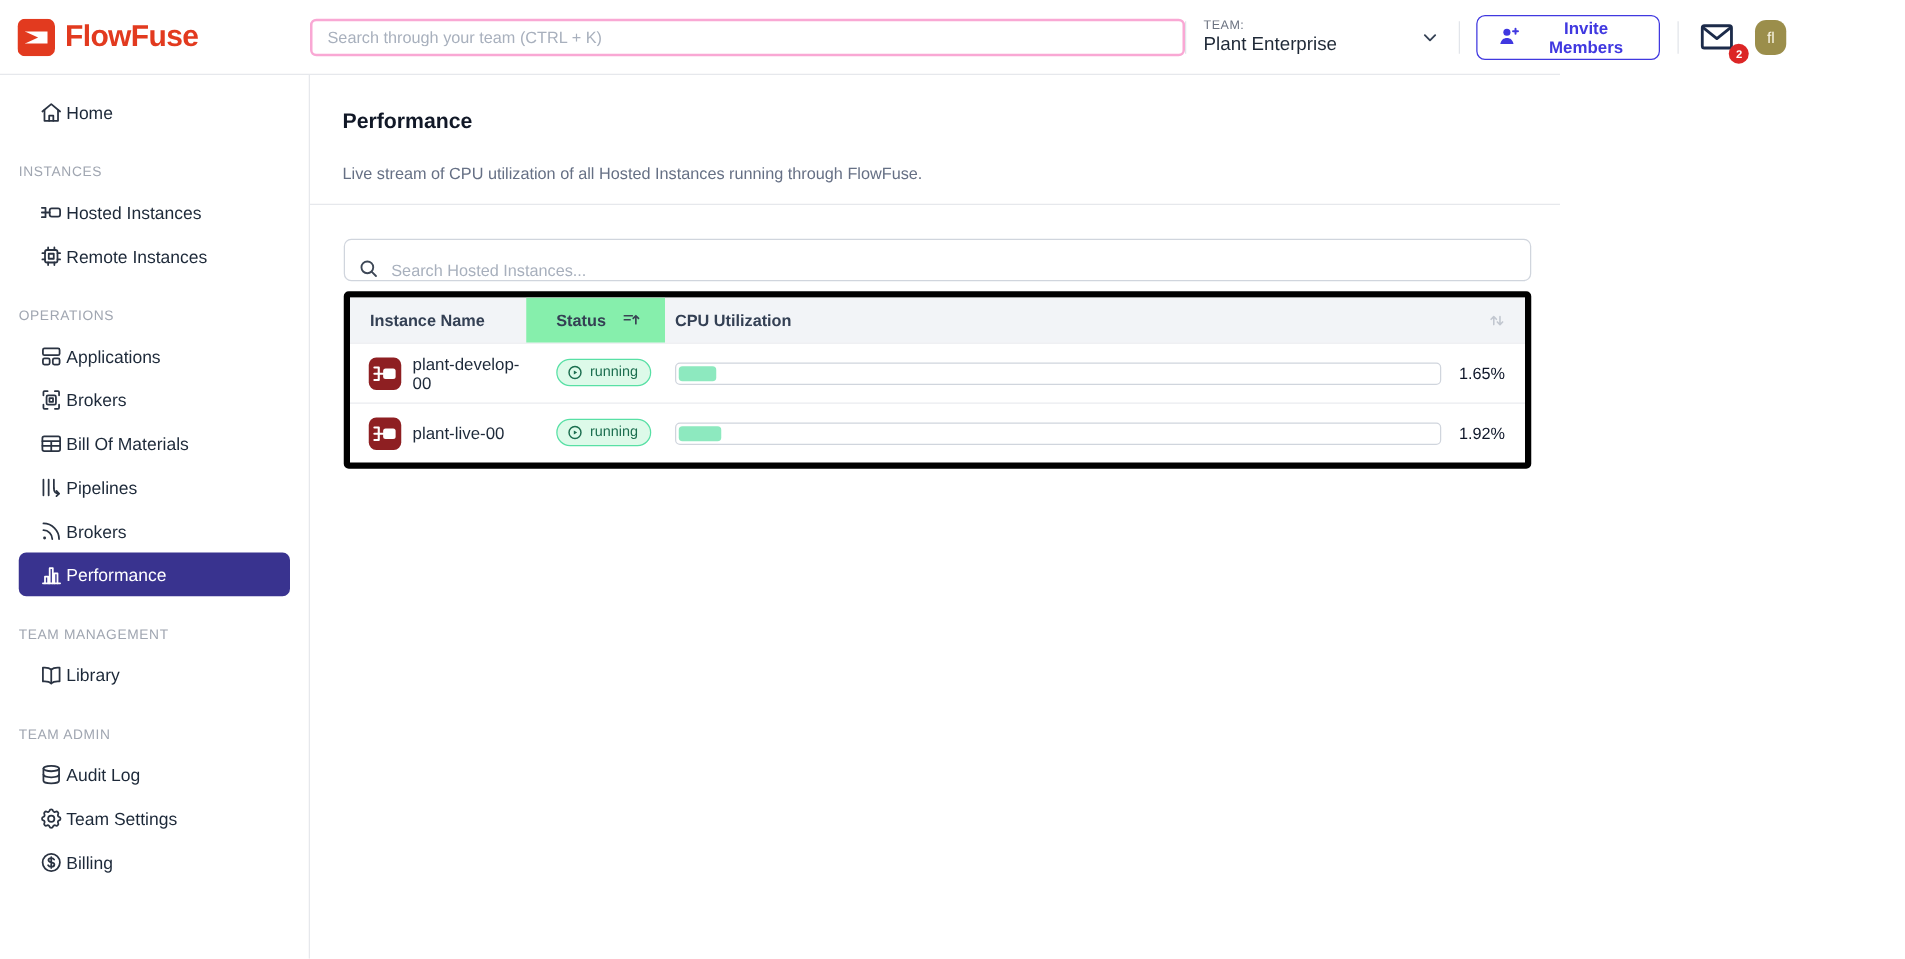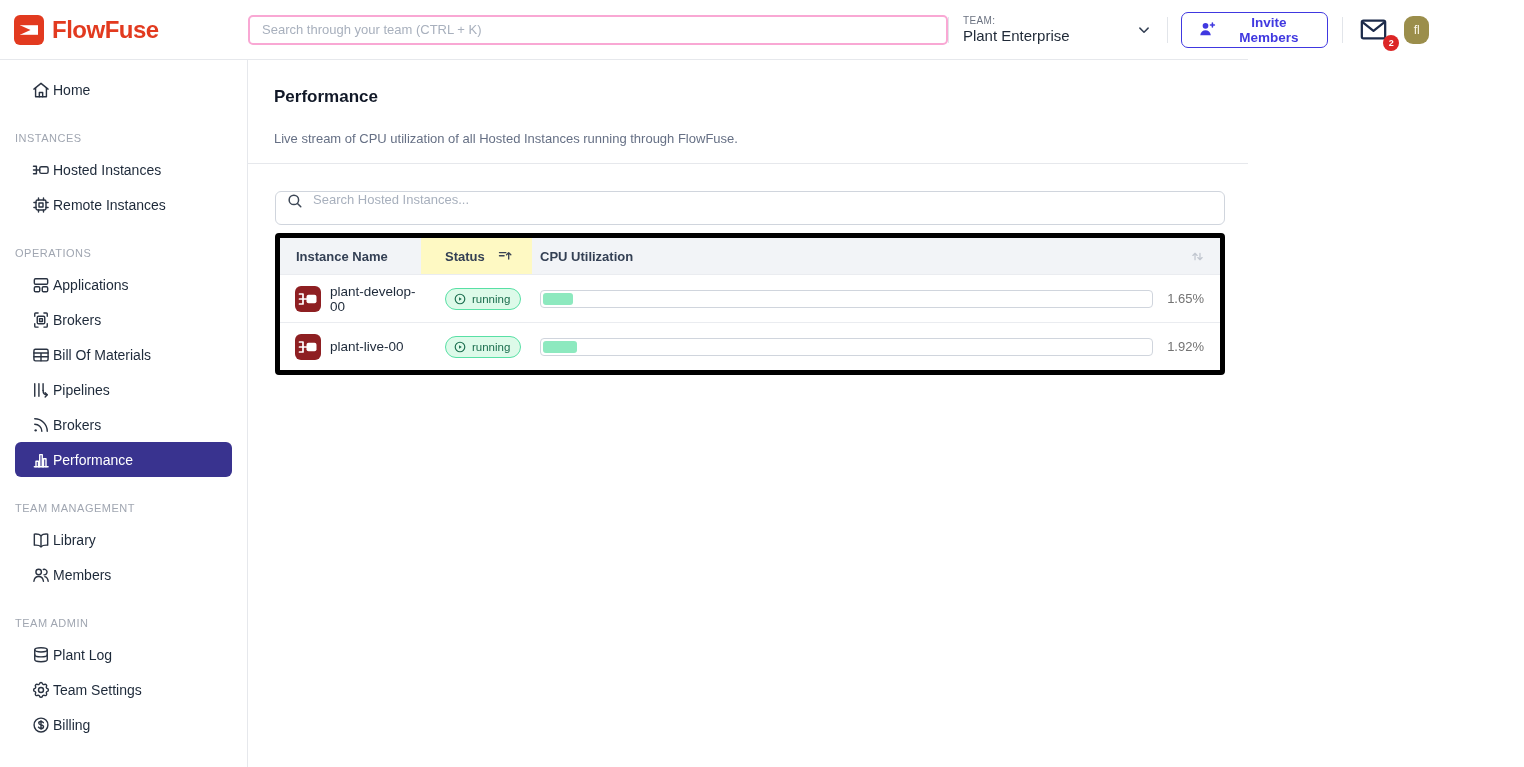--- a/index.html
+++ b/index.html
@@ -49,47 +49,47 @@
   .nav-item.active{background:var(--nav-active);color:#fff;}
   .nav-item.active .nicon{color:#fff;}
   .nav-header{margin:25px 0 8px 15px;font-size:11px;font-weight:500;color:#A0A6B1;letter-spacing:.5px;}
 
   
   .page-head{padding:27px 26px 0;}
   .page-head h1{font-size:17px;font-weight:700;color:#111827;}
   .page-head p{margin-top:24px;font-size:13px;color:#667085;}
   .head-divider{margin-top:17px;border-bottom:1px solid #E6E8EC;}
   .content{padding:27px 23px 0 27px;}
-  .search-box{height:34px;border:1px solid #D0D5DD;border-radius:6px;display:flex;align-items:flex-start;
+  .search-box{height:34px;border:1px solid #D0D5DD;border-radius:6px;display:flex;align-items:flex-end;
     gap:9px;padding:0 10px;background:#fff;}
   .search-box .sicon{color:#3D4756;}
   .search-box input{flex:1;border:none;outline:none;font-size:13px;font-family:inherit;color:#344054;background:transparent;}
   .search-box input::placeholder{color:#A8B0BD;}
 
   .table{margin-top:8px;border:5px solid #000000;border-radius:4px;overflow:hidden;background:#fff;}
   .thead{display:grid;grid-template-columns:141px 111px 1fr 67px;height:36px;background:#F2F4F7;
     align-items:center;font-size:13px;font-weight:700;color:#344054;}
   .th{padding-left:16px;cursor:pointer;}
-  .th-status{background:#fef9c3;height:100%;display:flex;align-items:center;gap:12px;padding-left:24px;}
+  .th-status{background:#86efac;height:100%;display:flex;align-items:center;gap:12px;padding-left:24px;}
   .th-status .sorticon{color:#3A4354;}
   .th-cpu{padding-left:8px;}
   .th-sort{display:flex;justify-content:flex-end;padding:0 14px 0 0;color:#C2C7D0;}
   .row{display:grid;grid-template-columns:141px 111px 1fr 67px;height:48px;align-items:center;
     border-top:1px solid #EAECF0;cursor:pointer;}
   .cell-name{display:flex;align-items:center;gap:9px;padding-left:15px;font-size:13.5px;color:#1D2939;}
   .nr-badge{width:26px;height:26px;flex:0 0 26px;border-radius:6px;background:var(--nrbadge);
     display:flex;align-items:center;justify-content:center;}
   .cell-status{padding-left:24px;}
   .pill{display:inline-flex;align-items:center;gap:5px;height:22px;padding:0 10px 0 7px;
     border-radius:12px;border:1px solid var(--pill-border);background:var(--pill-bg);
     color:var(--pill-text);font-size:11.5px;}
   .cell-bar{padding-left:8px;}
   .bar{height:18px;border:1px solid #D0D5DD;border-radius:4px;background:#fff;padding:2px;}
   .bar-fill{height:100%;background:var(--bar-fill);border-radius:3px;width:0;}
-  .cell-pct{text-align:right;padding-right:16px;font-size:13px;color:#737373;}
+  .cell-pct{text-align:right;padding-right:16px;font-size:13px;color:#0f172a;}
 </style>
 </head>
 <body>
 
 <div class="app">
 
   <header class="header">
     <div class="logo-area">
       <span>
         <svg width="30" height="30" viewBox="0 0 30 30">
@@ -242,40 +242,30 @@
         <div class="nav-header">TEAM MANAGEMENT</div>
         <div class="nav-item">
           <span class="nicon">
             <svg width="20" height="20" viewBox="0 0 24 24" fill="none" stroke="currentColor" stroke-width="1.7" stroke-linecap="round" stroke-linejoin="round">
               <path d="M12 6.8C10.2 5 7.3 4.6 4 4.9v13.3c3.3-.3 6.2.1 8 1.9 1.8-1.8 4.7-2.2 8-1.9V4.9c-3.3-.3-6.2.1-8 1.9z"></path>
               <path d="M12 6.8v13.3"></path>
             </svg>
           </span>
           <span>Library</span>
         </div>
-        <div class="nav-item">
-          <span class="nicon">
-            <svg width="20" height="20" viewBox="0 0 24 24" fill="none" stroke="currentColor" stroke-width="1.7" stroke-linecap="round" stroke-linejoin="round">
-              <circle cx="9.2" cy="8.3" r="3.3"></circle>
-              <path d="M3.5 19.5c.5-3.6 2.8-5.7 5.7-5.7s5.2 2.1 5.7 5.7"></path>
-              <path d="M14.8 5.4a3.3 3.3 0 1 1 .9 6.4M16.6 14c2.2.5 3.6 2.4 4 5.5"></path>
-            </svg>
-          </span>
-          <span>Members</span>
-        </div>
         <div class="nav-header">TEAM ADMIN</div>
         <div class="nav-item">
           <span class="nicon">
             <svg width="20" height="20" viewBox="0 0 24 24" fill="none" stroke="currentColor" stroke-width="1.7" stroke-linecap="round" stroke-linejoin="round">
               <ellipse cx="12" cy="5.8" rx="7.5" ry="2.6"></ellipse>
               <path d="M4.5 5.8v5.8c0 1.4 3.4 2.6 7.5 2.6s7.5-1.2 7.5-2.6V5.8"></path>
               <path d="M4.5 11.6v5.8c0 1.4 3.4 2.6 7.5 2.6s7.5-1.2 7.5-2.6v-5.8"></path>
             </svg>
           </span>
-          <span>Plant Log</span>
+          <span>Audit Log</span>
         </div>
         <div class="nav-item">
           <span class="nicon">
             <svg width="20" height="20" viewBox="0 0 24 24" fill="none" stroke="currentColor" stroke-width="1.7" stroke-linecap="round" stroke-linejoin="round">
               <circle cx="12" cy="12" r="3"></circle>
               <path d="M10.3 4.3c.4-1.7 3-1.7 3.4 0 .3 1.1 1.6 1.6 2.5 1 1.5-.9 3.3.9 2.4 2.4-.6 1-.1 2.2 1 2.5 1.7.4 1.7 3 0 3.4-1.1.3-1.6 1.5-1 2.5.9 1.5-.9 3.3-2.4 2.4-1-.6-2.2-.1-2.5 1-.4 1.7-3 1.7-3.4 0-.3-1.1-1.5-1.6-2.5-1-1.5.9-3.3-.9-2.4-2.4.6-1 .1-2.2-1-2.5-1.7-.4-1.7-3 0-3.4 1.1-.3 1.6-1.5 1-2.5-.9-1.5.9-3.3 2.4-2.4 1 .6 2.2.1 2.5-1z"></path>
             </svg>
           </span>
           <span>Team Settings</span>
         </div>

